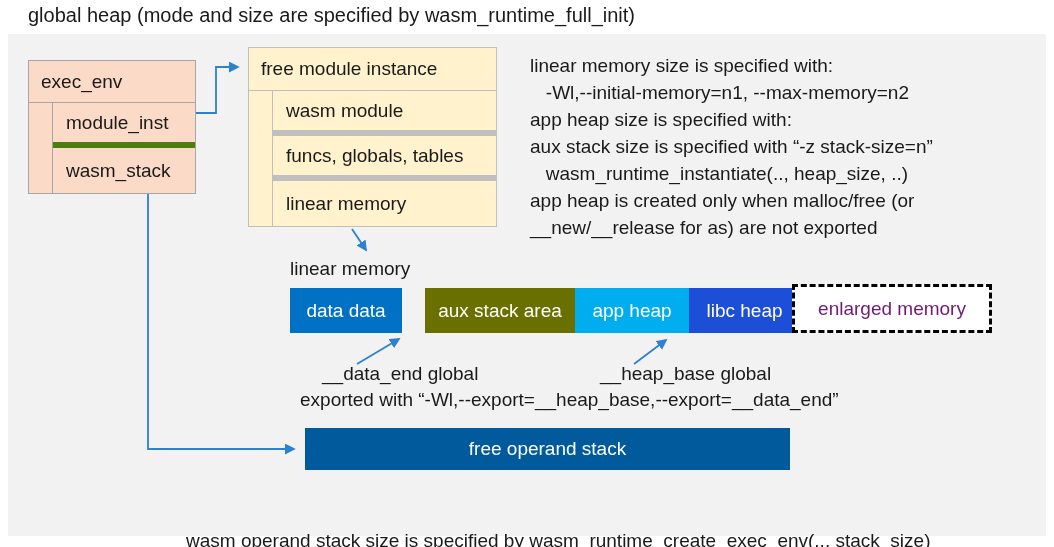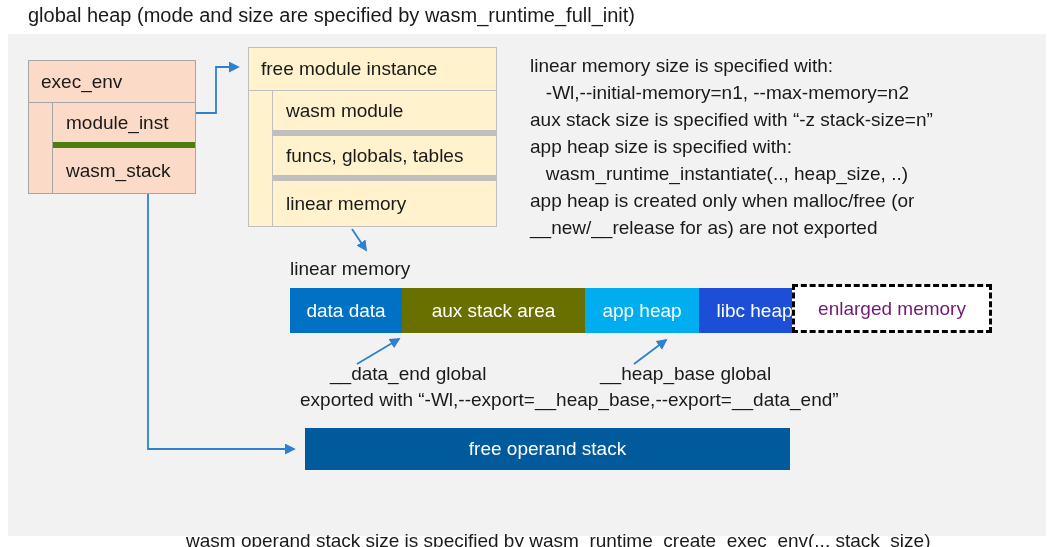--- a/index.html
+++ b/index.html
@@ -35,21 +35,21 @@
   .lm-label{position:absolute;left:290px;top:258px;font-size:19px;}
 
   .membar{position:absolute;left:290px;top:288px;height:45px;display:flex;}
   .seg{display:flex;align-items:center;justify-content:center;color:#ffffff;font-size:19px;box-sizing:border-box;}
 
   .enlarged{position:absolute;left:792px;top:284px;width:200px;height:49px;
     border:3px dashed #000000;background:#ffffff;box-sizing:border-box;
     display:flex;align-items:center;justify-content:center;font-size:19px;}
 
   .ann{position:absolute;font-size:19px;white-space:pre;}
-  .ann-dataend{left:330px;top:363px;}
+  .ann-dataend{left:322px;top:363px;}
   .ann-heapbase{left:600px;top:363px;}
   .ann-exported{left:300px;top:389px;}
 
   .opstack{position:absolute;left:305px;top:428px;width:485px;height:42px;
     display:flex;align-items:center;justify-content:center;color:#ffffff;font-size:19px;}
 
   .footer{position:absolute;left:186px;top:478px;font-size:19px;line-height:25px;white-space:pre;}
 </style>
 </head>
 <body>
@@ -91,32 +91,32 @@
         <div class="row">wasm module</div>
         <div class="row">funcs, globals, tables</div>
         <div class="row">linear memory</div>
       </div>
     </div>
   </div>
 
   <div class="notes">
     <div class="note">linear memory size is specified with:</div>
     <div class="note">   -Wl,--initial-memory=n1, --max-memory=n2</div>
+    <div class="note">app heap size is specified with:</div>
     <div class="note">aux stack size is specified with “-z stack-size=n”</div>
-    <div class="note">app heap size is specified with:</div>
     <div class="note">   wasm_runtime_instantiate(.., heap_size, ..)</div>
     <div class="note">app heap is created only when malloc/free (or</div>
     <div class="note">__new/__release for as) are not exported</div>
   </div>
 
   <div class="lm-label">linear memory</div>
 
   <div class="membar">
     <div class="seg" style="width: 112px; background: rgb(0, 113, 197);">data data</div>
-    <div class="seg" style="width: 183px; background: rgb(106, 112, 0);">aux stack area</div>
+    <div class="seg" style="width: 150px; background: rgb(106, 112, 0); margin-left: 23px;">aux stack area</div>
     <div class="seg" style="width: 114px; background: rgb(0, 174, 239);">app heap</div>
     <div class="seg" style="width: 111px; background: #1d4ed8;">libc heap</div>
   </div>
 
   <div class="enlarged">
     <span style="color: #701a75;">enlarged memory</span>
   </div>
 
   <div class="ann ann-dataend">__data_end global</div>
   <div class="ann ann-heapbase">__heap_base global</div>

